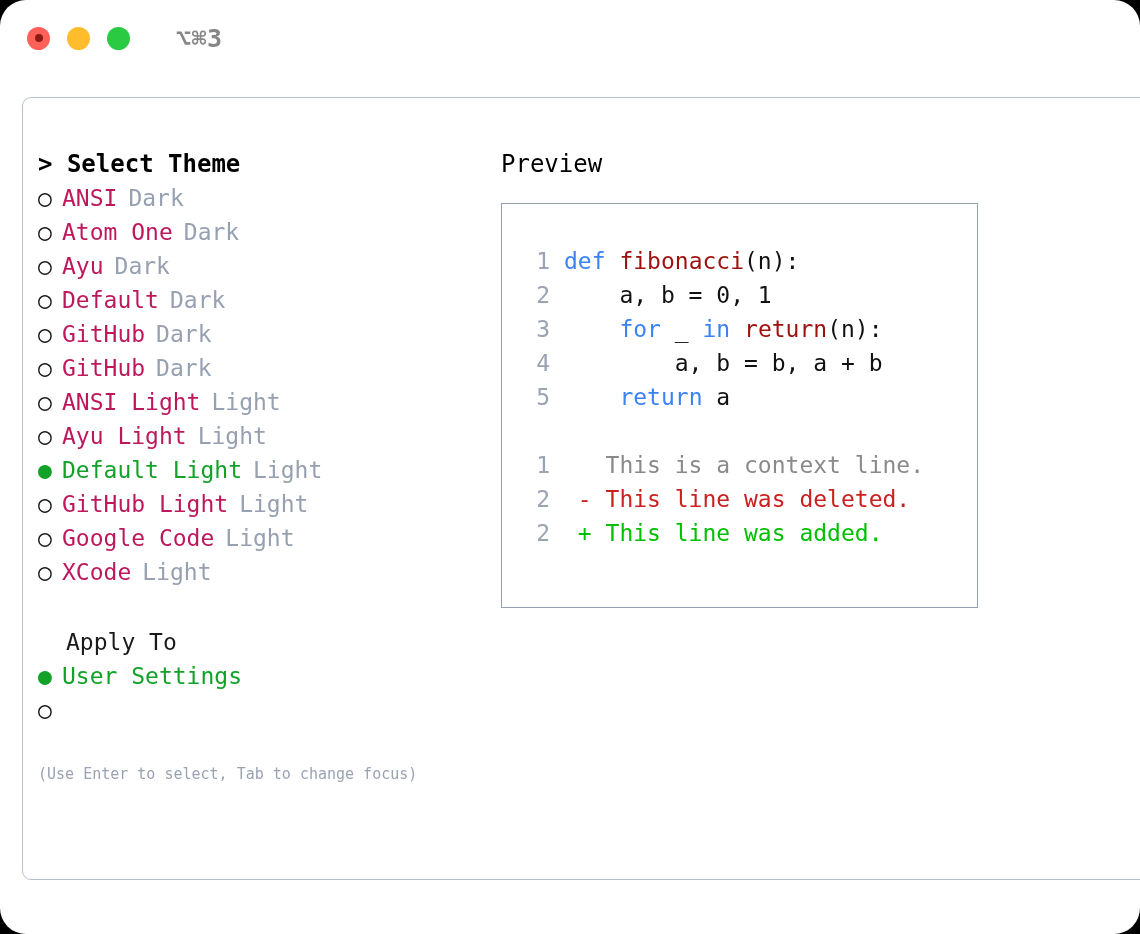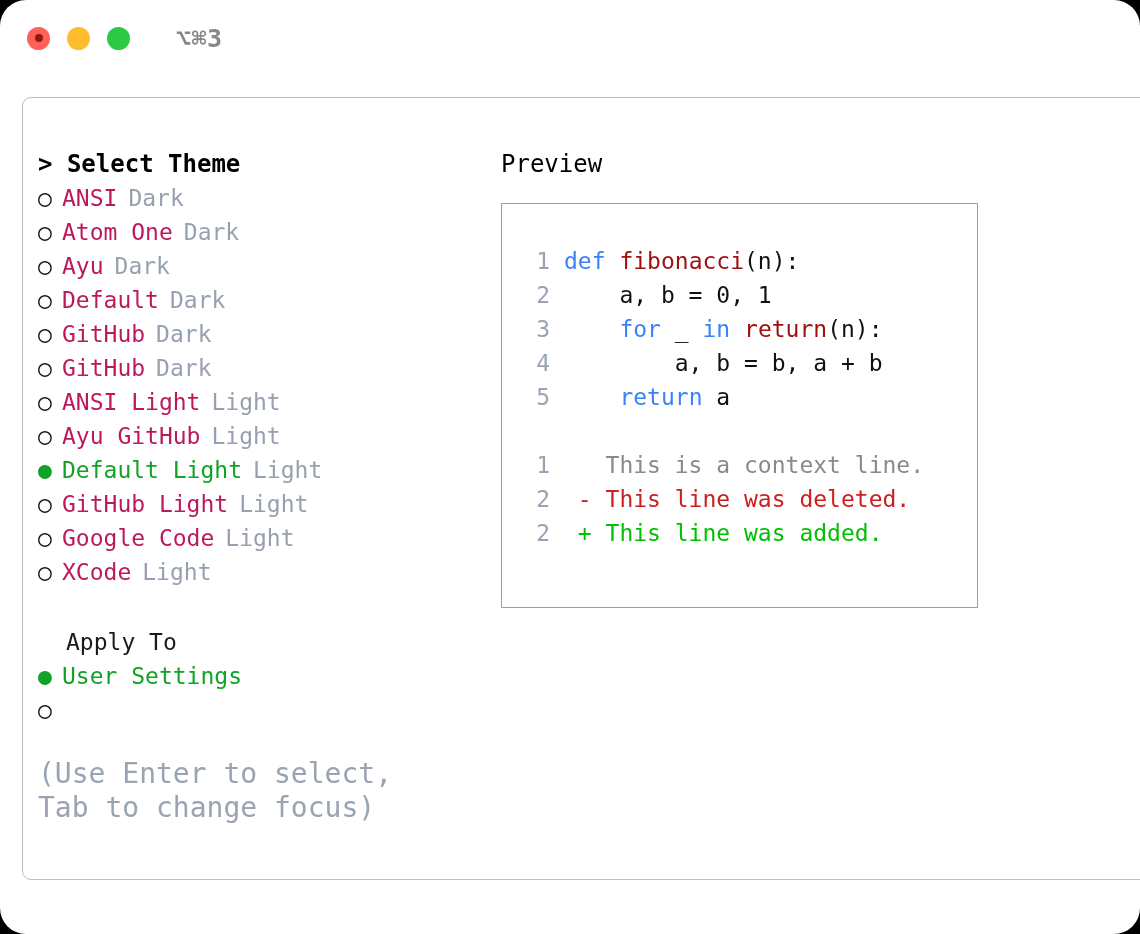--- a/index.html
+++ b/index.html
@@ -134,21 +134,21 @@
   .section-title {
     font-size: 23px;
     color: #1a1a1a;
     line-height: 34px;
     padding-left: 28px;
     white-space: pre;
   }
 
   .hint {
     margin-top: 30px;
-    font-size: 28px;
+    font-size: 15px;
     line-height: 34px;
     color: #9aa3b2;
     width: 420px;
     white-space: pre-wrap;
   }
 
   
   .right-col {
     position: absolute;
     left: 478px;
@@ -215,21 +215,21 @@
         <div class="list-header">&gt; Select Theme</div>
 
         <div id="theme-list">
             <div class="opt-row"><span class="bullet">○</span><span class="opt-label">ANSI</span><span class="opt-tag">Dark</span></div>
             <div class="opt-row"><span class="bullet">○</span><span class="opt-label">Atom One</span><span class="opt-tag">Dark</span></div>
             <div class="opt-row"><span class="bullet">○</span><span class="opt-label">Ayu</span><span class="opt-tag">Dark</span></div>
             <div class="opt-row"><span class="bullet">○</span><span class="opt-label">Default</span><span class="opt-tag">Dark</span></div>
             <div class="opt-row"><span class="bullet">○</span><span class="opt-label">GitHub</span><span class="opt-tag">Dark</span></div>
             <div class="opt-row"><span class="bullet">○</span><span class="opt-label">GitHub</span><span class="opt-tag">Dark</span></div>
             <div class="opt-row"><span class="bullet">○</span><span class="opt-label">ANSI Light</span><span class="opt-tag">Light</span></div>
-            <div class="opt-row"><span class="bullet">○</span><span class="opt-label">Ayu GitHub</span><span class="opt-tag">Light</span></div>
+            <div class="opt-row"><span class="bullet">○</span><span class="opt-label">Ayu Light</span><span class="opt-tag">Light</span></div>
             <div class="opt-row selected"><span class="bullet">●</span><span class="opt-label">Default Light</span><span class="opt-tag">Light</span></div>
             <div class="opt-row"><span class="bullet">○</span><span class="opt-label">GitHub Light</span><span class="opt-tag">Light</span></div>
             <div class="opt-row"><span class="bullet">○</span><span class="opt-label">Google Code</span><span class="opt-tag">Light</span></div>
             <div class="opt-row"><span class="bullet">○</span><span class="opt-label">XCode</span><span class="opt-tag">Light</span></div>
           </div>
 
         <div class="section-gap"></div>
 
         <div class="section-title">Apply To</div>
 

